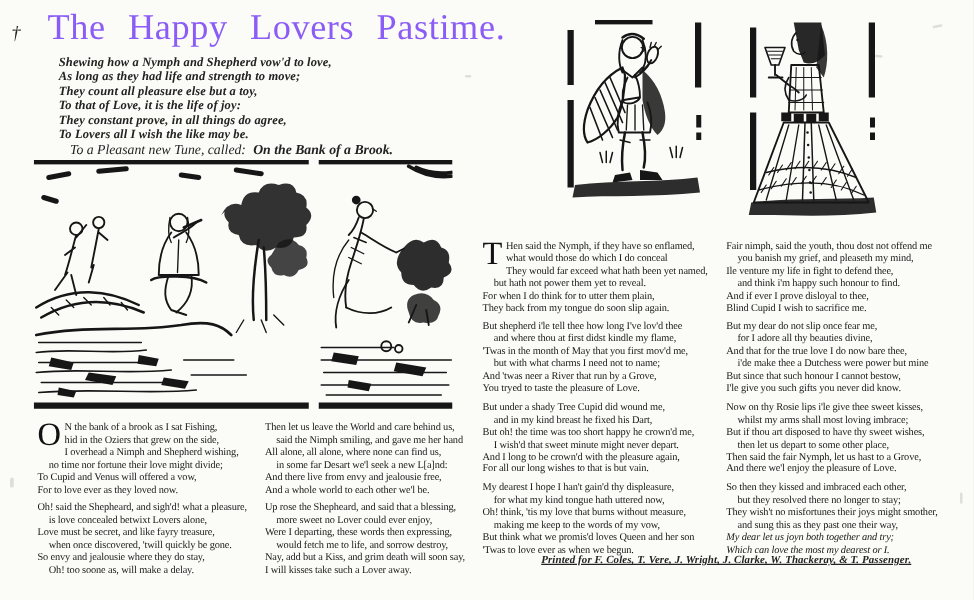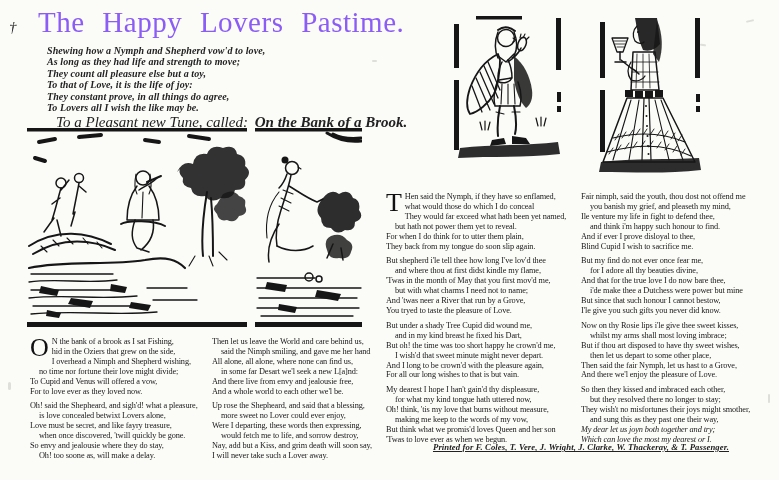--- a/index.html
+++ b/index.html
@@ -3,21 +3,21 @@
 <meta charset="utf-8">
 <style>
   html,body{margin:0;padding:0;background:#e8e8e6;}
   .page{position:relative;width:779px;height:480px;background:#fbfbf8;overflow:hidden;
         font-family:"Liberation Serif",serif;color:#1b1b1b;}
   .ornament{position:absolute;left:9px;top:19px;font-size:15px;font-style:italic;color:#222;}
   .title{position:absolute;left:38px;top:6px;margin:0;font-size:29px;font-weight:400;
          letter-spacing:.5px;word-spacing:10px;white-space:nowrap;color:#8b5cf6;}
   .subtitle{position:absolute;left:47px;top:45px;font-size:10px;line-height:11.4px;
             font-style:italic;font-weight:bold;letter-spacing:.1px;color:#222;}
-  .tuneline{position:absolute;left:56px;top:114px;font-size:15px;font-style:italic;color:#222;white-space:nowrap;}
+  .tuneline{position:absolute;left:56px;top:114px;font-size:11px;font-style:italic;color:#222;white-space:nowrap;}
   .tuneline .tune-name{font-weight:bold;margin-left:3px;}
   .woodcut{position:absolute;}
   .wc-main{left:27px;top:128px;}
   .wc-man{left:452px;top:14px;}
   .wc-lady{left:597px;top:10px;}
   .col{position:absolute;font-size:8.3px;line-height:9.9px;letter-spacing:-.12px;white-space:nowrap;color:#191919;}
   #col-1{left:30px;top:337px;}
   #col-2{left:212px;top:337px;}
   #col-3{left:386px;top:192px;}
   #col-4{left:581px;top:192px;}
@@ -204,21 +204,21 @@
         <div class="vline ind">in some far Desart we'l seek a new L[a]nd:</div>
         <div class="vline">And there live from envy and jealousie free,</div>
         <div class="vline">And a whole world to each other we'l be.</div>
       </div>
       <div class="stanza">
         <div class="vline">Up rose the Shepheard, and said that a blessing,</div>
         <div class="vline ind">more sweet no Lover could ever enjoy,</div>
         <div class="vline">Were I departing, these words then expressing,</div>
         <div class="vline ind">would fetch me to life, and sorrow destroy,</div>
         <div class="vline">Nay, add but a Kiss, and grim death will soon say,</div>
-        <div class="vline">I will never take such a Lover away.</div>
+        <div class="vline">I will kisses take such a Lover away.</div>
       </div>
     </div>
   <div class="col" id="col-3">
       <div class="stanza">
         <span class="dropcap">T</span>
         <div class="vline">Hen said the Nymph, if they have so enflamed,</div>
         <div class="vline ind">what would those do which I do conceal</div>
         <div class="vline">They would far exceed what hath been yet named,</div>
         <div class="vline ind">but hath not power them yet to reveal.</div>
         <div class="vline">For when I do think for to utter them plain,</div>
@@ -252,21 +252,21 @@
   <div class="col" id="col-4">
       <div class="stanza">
         <div class="vline">Fair nimph, said the youth, thou dost not offend me</div>
         <div class="vline ind">you banish my grief, and pleaseth my mind,</div>
         <div class="vline">Ile venture my life in fight to defend thee,</div>
         <div class="vline ind">and think i'm happy such honour to find.</div>
         <div class="vline">And if ever I prove disloyal to thee,</div>
         <div class="vline">Blind Cupid I wish to sacrifice me.</div>
       </div>
       <div class="stanza">
-        <div class="vline">But my find do not ever once fear me,</div>
+        <div class="vline">But my dear do not slip once fear me,</div>
         <div class="vline ind">for I adore all thy beauties divine,</div>
         <div class="vline">And that for the true love I do now bare thee,</div>
         <div class="vline ind">i'de make thee a Dutchess were power but mine</div>
         <div class="vline">But since that such honour I cannot bestow,</div>
         <div class="vline">I'le give you such gifts you never did know.</div>
       </div>
       <div class="stanza">
         <div class="vline">Now on thy Rosie lips i'le give thee sweet kisses,</div>
         <div class="vline ind">whilst my arms shall most loving imbrace;</div>
         <div class="vline">But if thou art disposed to have thy sweet wishes,</div>

